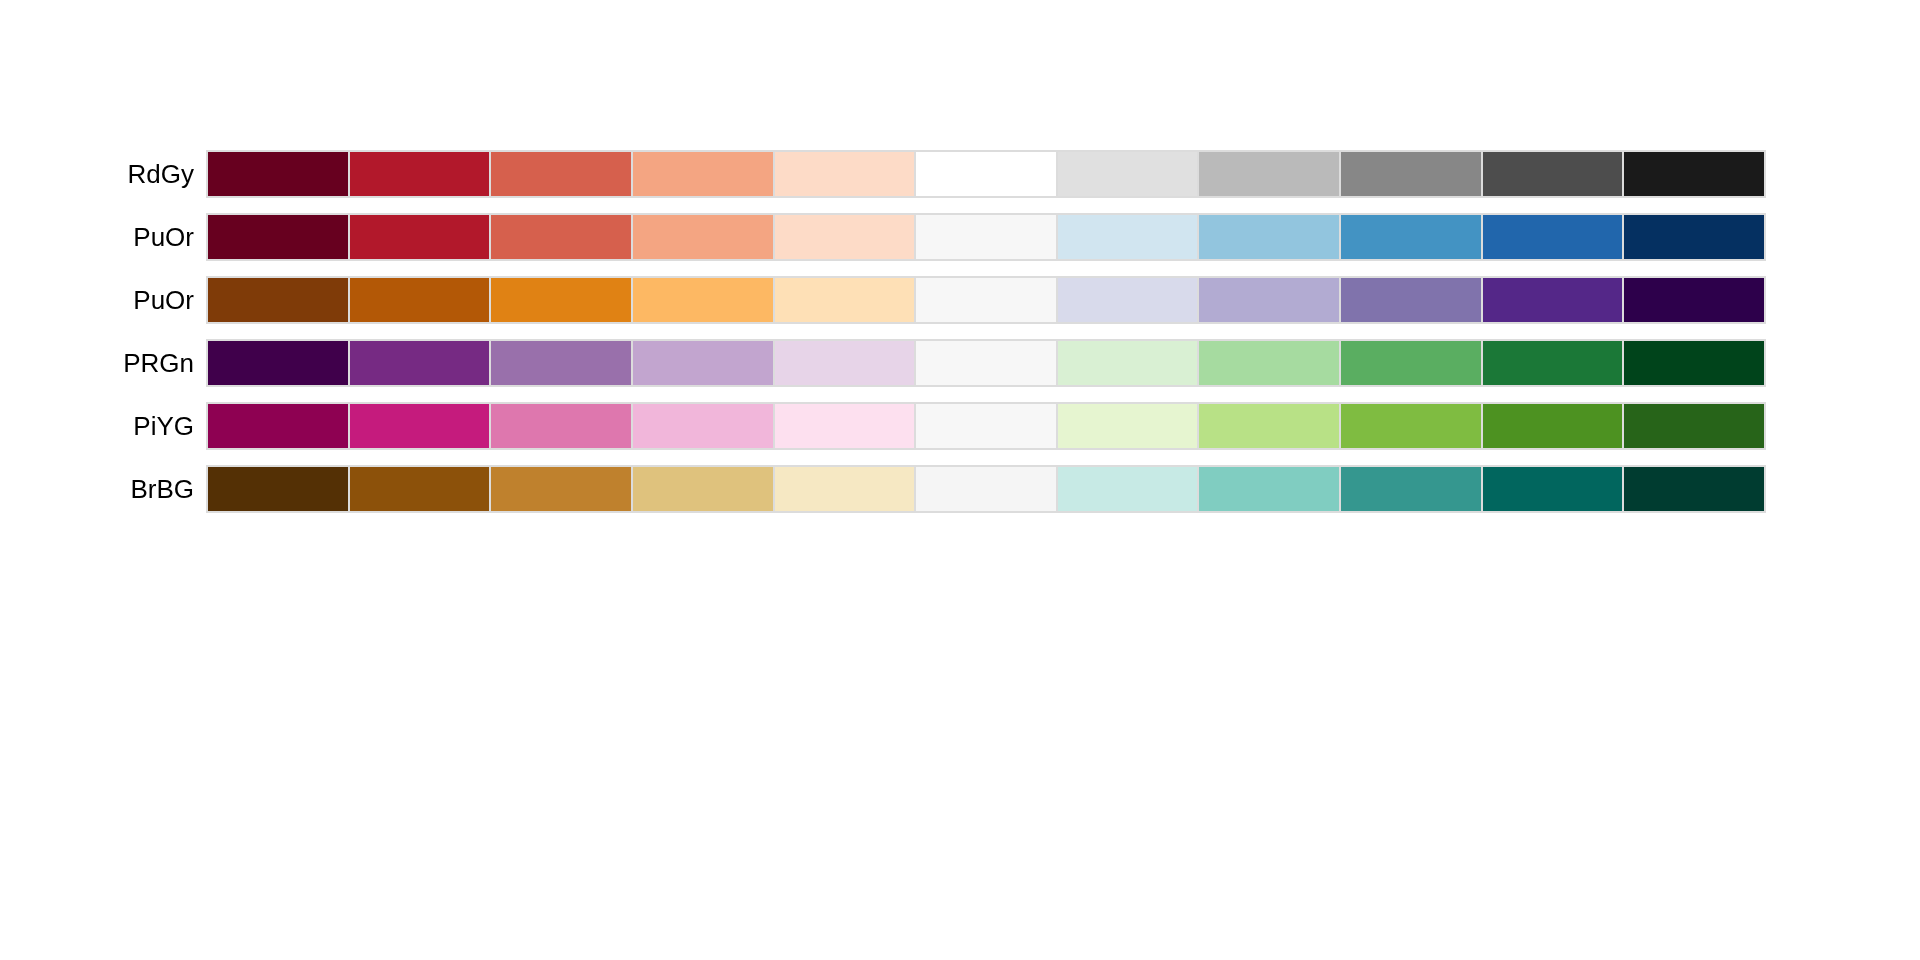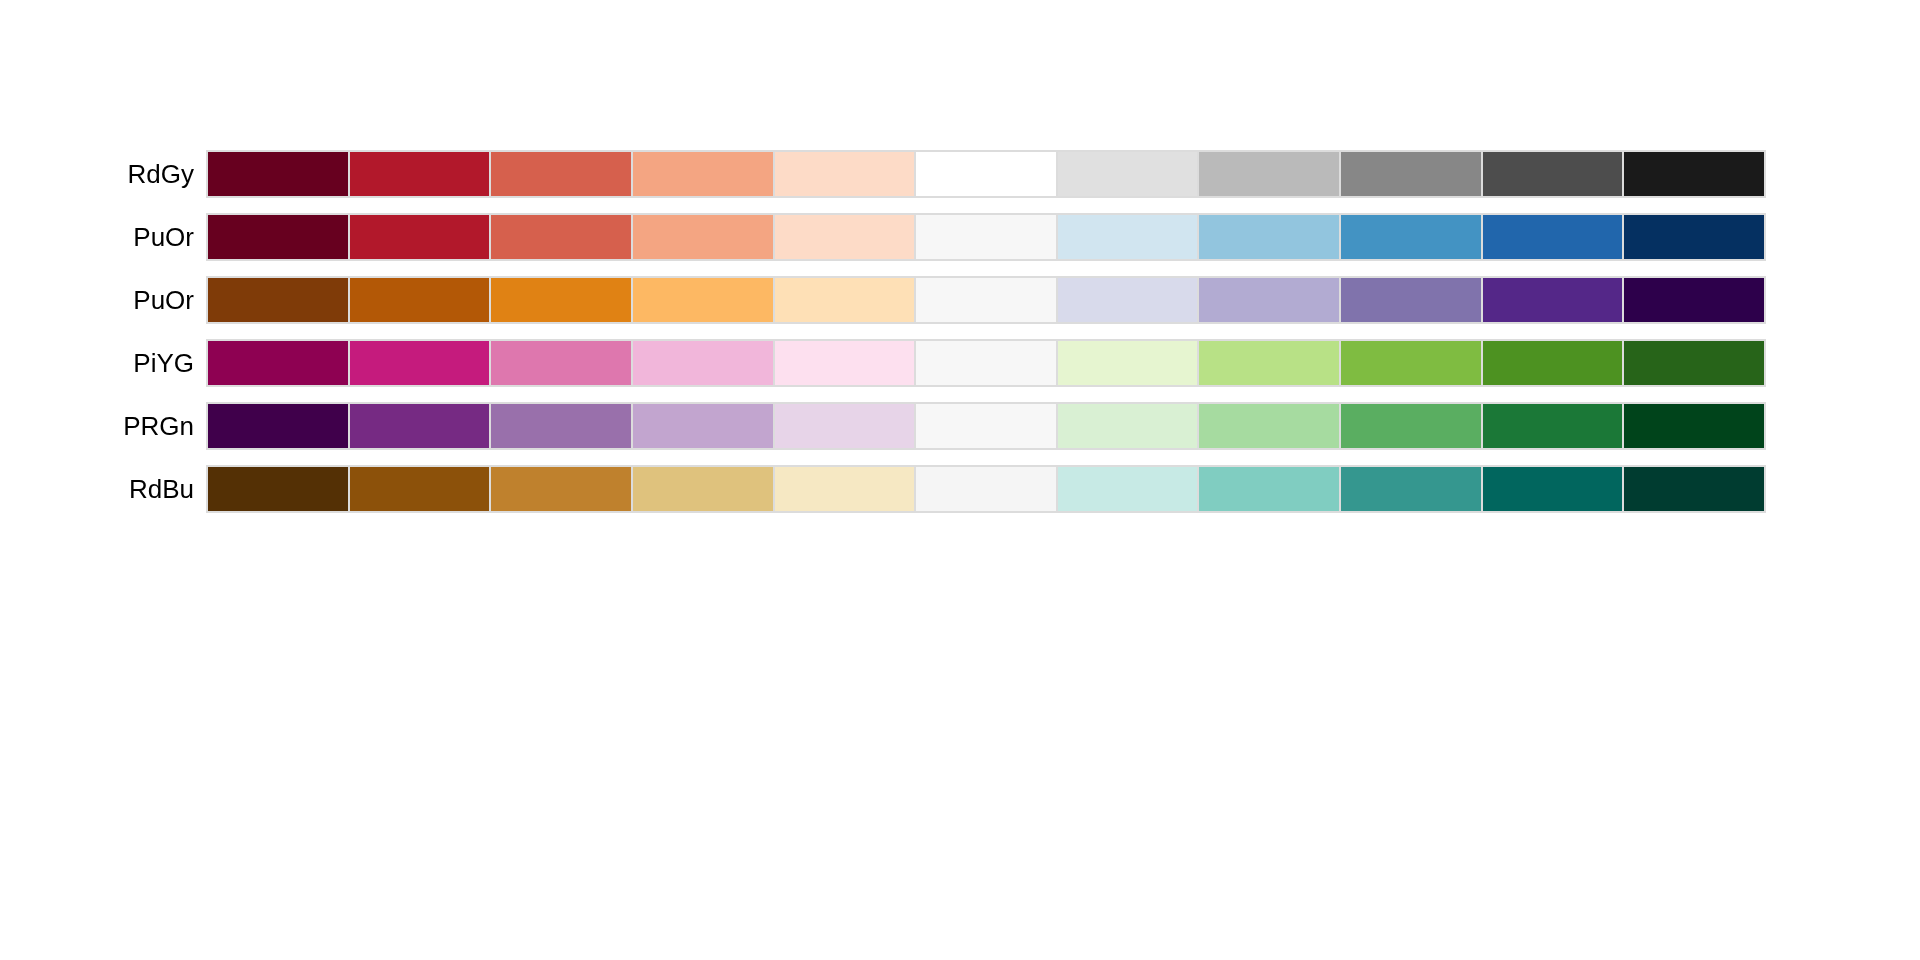--- a/index.html
+++ b/index.html
@@ -116,53 +116,53 @@
           <div class="swatch" style="background-color: rgb(254, 224, 182); border-color: rgb(220, 220, 220);"></div>
           <div class="swatch" style="background-color: rgb(247, 247, 247); border-color: rgb(220, 220, 220);"></div>
           <div class="swatch" style="background-color: rgb(216, 218, 235); border-color: rgb(220, 220, 220);"></div>
           <div class="swatch" style="background-color: rgb(178, 171, 210); border-color: rgb(220, 220, 220);"></div>
           <div class="swatch" style="background-color: rgb(128, 115, 172); border-color: rgb(220, 220, 220);"></div>
           <div class="swatch" style="background-color: rgb(84, 39, 136); border-color: rgb(220, 220, 220);"></div>
           <div class="swatch" style="background-color: rgb(45, 0, 75); border-color: rgb(220, 220, 220);"></div>
         </div>
       </div>
       <div class="cmap-row">
+        <div class="row-label">PRGn</div>
+        <div class="row-bar">
+          <div class="swatch" style="background-color: rgb(64, 0, 75); border-color: rgb(220, 220, 220);"></div>
+          <div class="swatch" style="background-color: rgb(118, 42, 131); border-color: rgb(220, 220, 220);"></div>
+          <div class="swatch" style="background-color: rgb(153, 112, 171); border-color: rgb(220, 220, 220);"></div>
+          <div class="swatch" style="background-color: rgb(194, 165, 207); border-color: rgb(220, 220, 220);"></div>
+          <div class="swatch" style="background-color: rgb(231, 212, 232); border-color: rgb(220, 220, 220);"></div>
+          <div class="swatch" style="background-color: rgb(247, 247, 247); border-color: rgb(220, 220, 220);"></div>
+          <div class="swatch" style="background-color: rgb(217, 240, 211); border-color: rgb(220, 220, 220);"></div>
+          <div class="swatch" style="background-color: rgb(166, 219, 160); border-color: rgb(220, 220, 220);"></div>
+          <div class="swatch" style="background-color: rgb(90, 174, 97); border-color: rgb(220, 220, 220);"></div>
+          <div class="swatch" style="background-color: rgb(27, 120, 55); border-color: rgb(220, 220, 220);"></div>
+          <div class="swatch" style="background-color: rgb(0, 68, 27); border-color: rgb(220, 220, 220);"></div>
+        </div>
+      </div>
+      <div class="cmap-row">
         <div class="row-label">PiYG</div>
         <div class="row-bar">
           <div class="swatch" style="background-color: rgb(142, 1, 82); border-color: rgb(220, 220, 220);"></div>
           <div class="swatch" style="background-color: rgb(197, 27, 125); border-color: rgb(220, 220, 220);"></div>
           <div class="swatch" style="background-color: rgb(222, 119, 174); border-color: rgb(220, 220, 220);"></div>
           <div class="swatch" style="background-color: rgb(241, 182, 218); border-color: rgb(220, 220, 220);"></div>
           <div class="swatch" style="background-color: rgb(253, 224, 239); border-color: rgb(220, 220, 220);"></div>
           <div class="swatch" style="background-color: rgb(247, 247, 247); border-color: rgb(220, 220, 220);"></div>
           <div class="swatch" style="background-color: rgb(230, 245, 208); border-color: rgb(220, 220, 220);"></div>
           <div class="swatch" style="background-color: rgb(184, 225, 134); border-color: rgb(220, 220, 220);"></div>
           <div class="swatch" style="background-color: rgb(127, 188, 65); border-color: rgb(220, 220, 220);"></div>
           <div class="swatch" style="background-color: rgb(77, 146, 33); border-color: rgb(220, 220, 220);"></div>
           <div class="swatch" style="background-color: rgb(39, 100, 25); border-color: rgb(220, 220, 220);"></div>
         </div>
       </div>
       <div class="cmap-row">
-        <div class="row-label">PRGn</div>
-        <div class="row-bar">
-          <div class="swatch" style="background-color: rgb(64, 0, 75); border-color: rgb(220, 220, 220);"></div>
-          <div class="swatch" style="background-color: rgb(118, 42, 131); border-color: rgb(220, 220, 220);"></div>
-          <div class="swatch" style="background-color: rgb(153, 112, 171); border-color: rgb(220, 220, 220);"></div>
-          <div class="swatch" style="background-color: rgb(194, 165, 207); border-color: rgb(220, 220, 220);"></div>
-          <div class="swatch" style="background-color: rgb(231, 212, 232); border-color: rgb(220, 220, 220);"></div>
-          <div class="swatch" style="background-color: rgb(247, 247, 247); border-color: rgb(220, 220, 220);"></div>
-          <div class="swatch" style="background-color: rgb(217, 240, 211); border-color: rgb(220, 220, 220);"></div>
-          <div class="swatch" style="background-color: rgb(166, 219, 160); border-color: rgb(220, 220, 220);"></div>
-          <div class="swatch" style="background-color: rgb(90, 174, 97); border-color: rgb(220, 220, 220);"></div>
-          <div class="swatch" style="background-color: rgb(27, 120, 55); border-color: rgb(220, 220, 220);"></div>
-          <div class="swatch" style="background-color: rgb(0, 68, 27); border-color: rgb(220, 220, 220);"></div>
-        </div>
-      </div>
-      <div class="cmap-row">
-        <div class="row-label">RdBu</div>
+        <div class="row-label">BrBG</div>
         <div class="row-bar">
           <div class="swatch" style="background-color: rgb(84, 48, 5); border-color: rgb(220, 220, 220);"></div>
           <div class="swatch" style="background-color: rgb(140, 81, 10); border-color: rgb(220, 220, 220);"></div>
           <div class="swatch" style="background-color: rgb(191, 129, 45); border-color: rgb(220, 220, 220);"></div>
           <div class="swatch" style="background-color: rgb(223, 194, 125); border-color: rgb(220, 220, 220);"></div>
           <div class="swatch" style="background-color: rgb(246, 232, 195); border-color: rgb(220, 220, 220);"></div>
           <div class="swatch" style="background-color: rgb(245, 245, 245); border-color: rgb(220, 220, 220);"></div>
           <div class="swatch" style="background-color: rgb(199, 234, 229); border-color: rgb(220, 220, 220);"></div>
           <div class="swatch" style="background-color: rgb(128, 205, 193); border-color: rgb(220, 220, 220);"></div>
           <div class="swatch" style="background-color: rgb(53, 151, 143); border-color: rgb(220, 220, 220);"></div>

